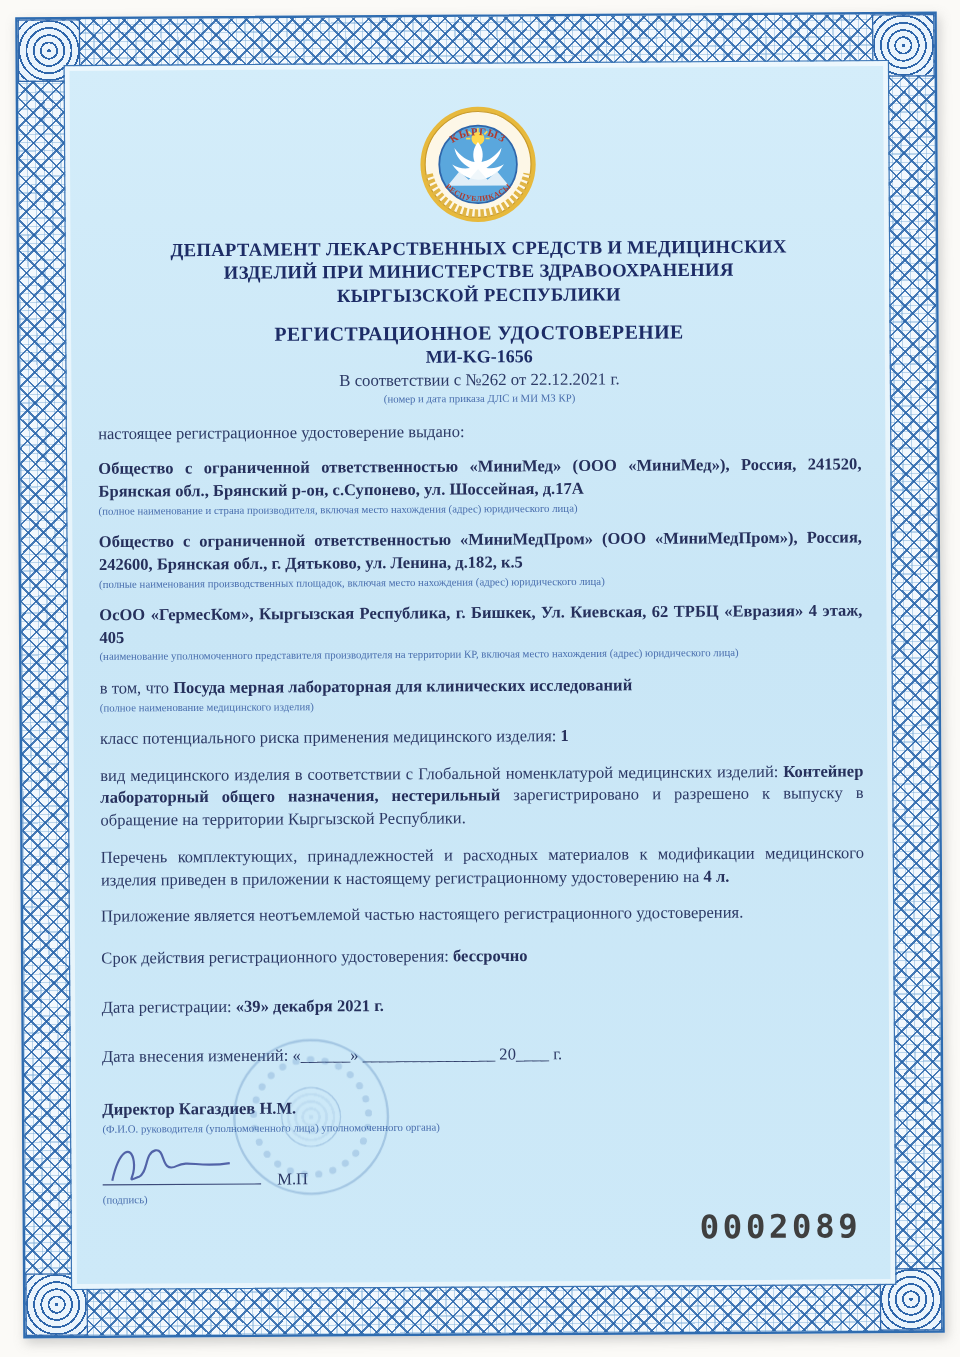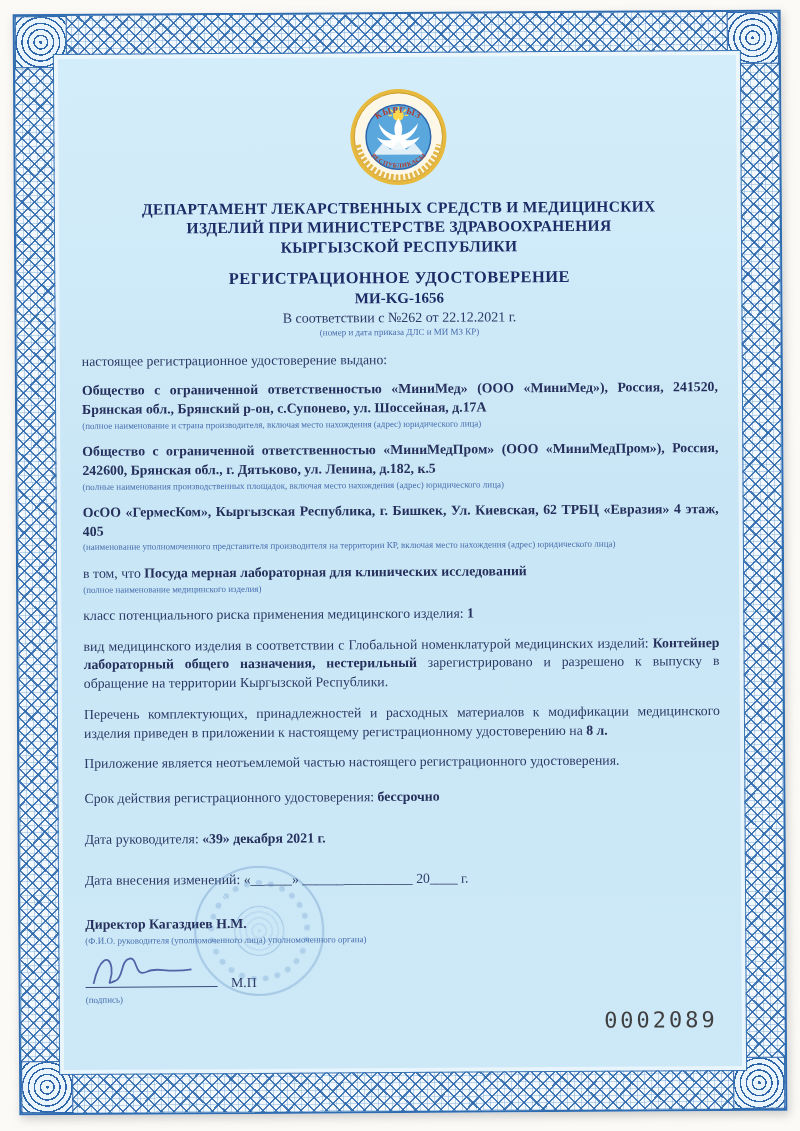--- a/index.html
+++ b/index.html
@@ -93,21 +93,21 @@
     border: 6px dotted rgba(70,120,180,.22);
   }
   .stamp::after {
     content: ""; position: absolute; inset: 38px; border-radius: 50%;
     border: 1.5px solid rgba(70,120,180,.28);
     background: repeating-radial-gradient(circle at center, rgba(70,120,180,.10) 0 2px, transparent 2px 6px);
   }
   .serial {
     position: absolute; right: 28px; top: 956px;
     font-family: "DejaVu Sans Mono", monospace;
-    font-size: 22px; letter-spacing: 3px; color: #3f3f3f;
+    font-size: 27px; letter-spacing: 3px; color: #3f3f3f; font-weight: bold;
   }
 </style>
 </head>
 <body>
 
 <div class="scan">
   <div class="frame">
     <div class="corner tl"></div>
     <div class="corner tr"></div>
     <div class="corner bl"></div>
@@ -166,27 +166,27 @@
       <p class="p b mt12">ОсОО «ГермесКом», Кыргызская Республика, г. Бишкек, Ул. Киевская, 62 ТРБЦ «Евразия» 4 этаж, 405</p>
       <div class="note">(наименование уполномоченного представителя производителя на территории КР, включая место нахождения (адрес) юридического лица)</div>
 
       <p class="p mt12"><span>в том, что </span><span class="b">Посуда мерная лабораторная для клинических исследований</span></p>
       <div class="note">(полное наименование медицинского изделия)</div>
 
       <p class="p mt12"><span>класс потенциального риска применения медицинского изделия: </span><span class="b">1</span></p>
 
       <p class="p mt12"><span>вид медицинского изделия в соответствии с Глобальной номенклатурой медицинских изделий: </span><span class="b">Контейнер лабораторный общего назначения, нестерильный</span><span> зарегистрировано и разрешено к выпуску в обращение на территории Кыргызской Республики.</span></p>
 
-      <p class="p mt12"><span>Перечень комплектующих, принадлежностей и расходных материалов к модификации медицинского изделия приведен в приложении к настоящему регистрационному удостоверению на </span><span class="b">8 л.</span></p>
+      <p class="p mt12"><span>Перечень комплектующих, принадлежностей и расходных материалов к модификации медицинского изделия приведен в приложении к настоящему регистрационному удостоверению на </span><span class="b">4 л.</span></p>
 
       <p class="p mt12">Приложение является неотъемлемой частью настоящего регистрационного удостоверения.</p>
 
       <p class="p mt16"><span>Срок действия регистрационного удостоверения: </span><span class="b">бессрочно</span></p>
 
-      <p class="p mt22"><span>Дата руководителя: </span><span class="b">«39» декабря 2021 г.</span></p>
+      <p class="p mt22"><span>Дата регистрации: </span><span class="b">«39» декабря 2021 г.</span></p>
 
       <p class="p mt22">Дата внесения изменений: «______»  ________________ 20____ г.</p>
 
       <p class="p b mt26">Директор Кагаздиев Н.М.</p>
       <div class="note">(Ф.И.О. руководителя (уполномоченного лица) уполномоченного органа)</div>
 
       <div class="sig-row">
         <svg class="squiggle" width="110" height="44" viewBox="0 0 110 44" aria-hidden="true">
           <path d="M6 36 C12 10 22 6 24 20 C26 34 16 38 28 33 C36 30 33 13 42 11 C51 9 46 31 60 24 C70 19 78 26 104 22" fill="none" stroke="#45549e" stroke-width="1.8" opacity="0.9"></path>
         </svg>

